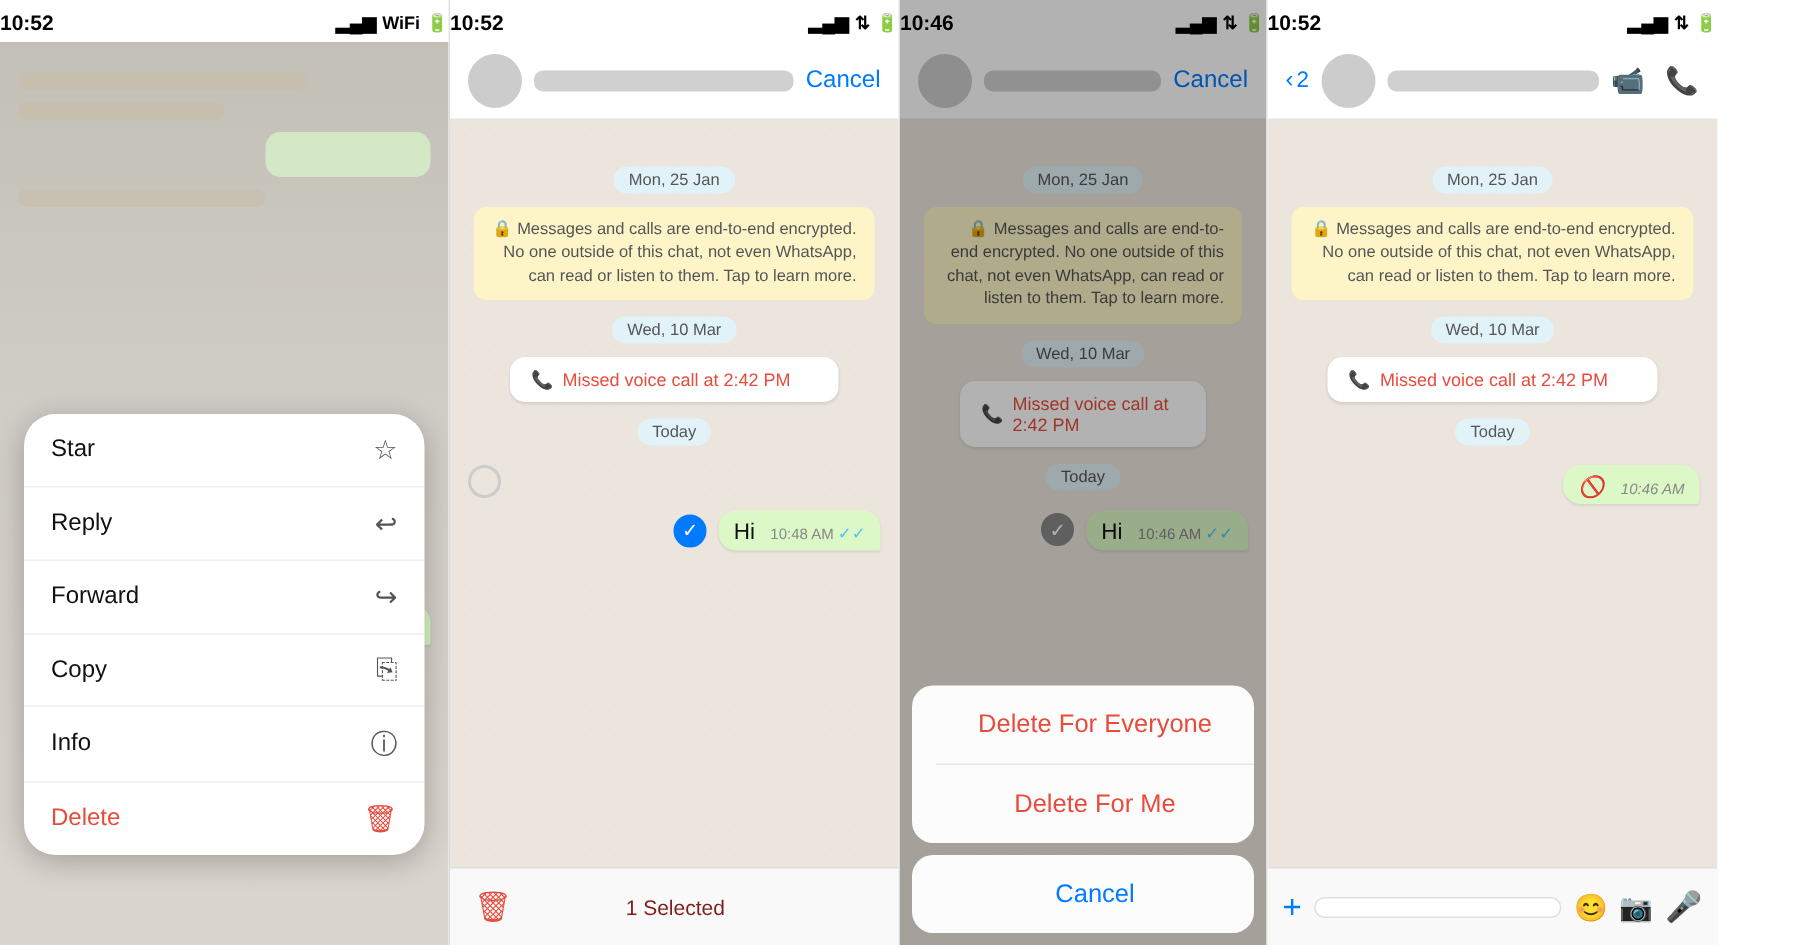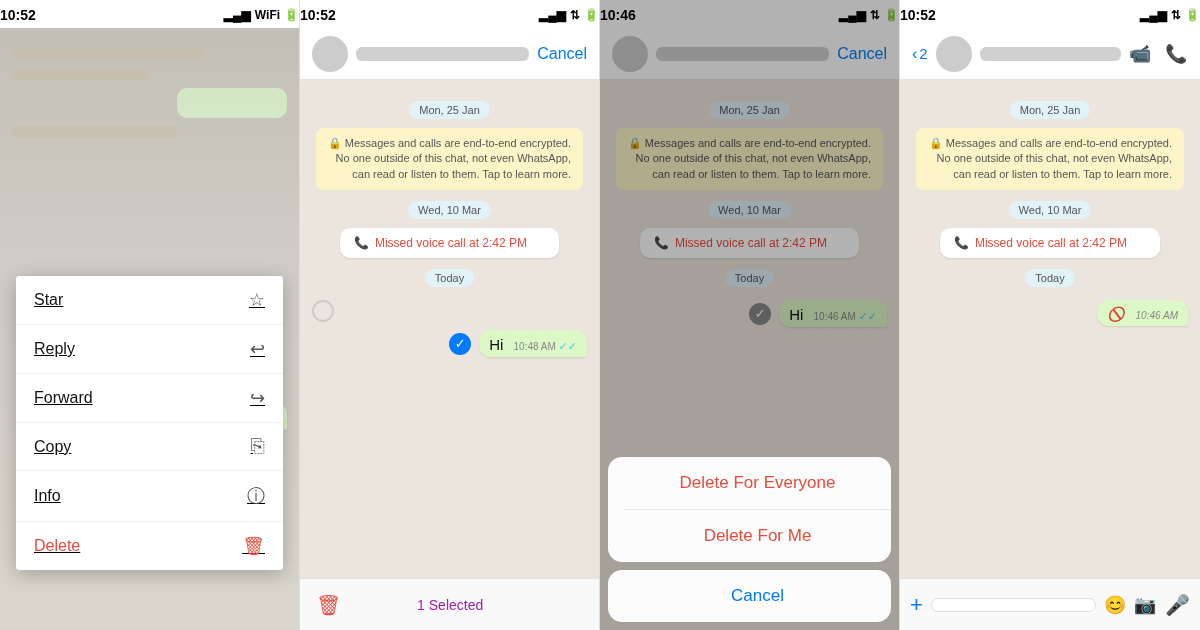--- a/index.html
+++ b/index.html
@@ -17,21 +17,21 @@
     .panel {
       position: relative;
       height: 630px;
       overflow: hidden;
       border-right: 1px solid #ddd;
     }
 
     
     .panel-1 { width: 300px; }
     .panel-2 { width: 300px; }
-    .panel-3 { width: 300px; }
+    .panel-3 { width: 245px; }
     .panel-4 { width: 300px; border-right: none; }
 
     
     .status-bar {
       display: flex;
       justify-content: space-between;
       align-items: center;
       padding: 6px 0 4px;
       background: #fff;
       font-size: 12px;
@@ -189,25 +189,24 @@
     .context-menu-wrapper {
       position: absolute;
       top: 0; left: 0; right: 0; bottom: 0;
       display: flex;
       flex-direction: column;
       justify-content: flex-end;
       padding-bottom: 60px;
     }
     .context-menu {
       background: #fff;
-      border-radius: 3px;
+      border-radius: 21px;
       margin: 0 16px;
       overflow: hidden;
       box-shadow: 0 4px 20px rgba(0,0,0,0.25);
-      text-decoration: underline;
     }
     .context-item {
       display: flex;
       align-items: center;
       justify-content: space-between;
       padding: 13px 18px;
       font-size: 16px;
       color: #111;
       border-bottom: 1px solid #f0f0f0;
       cursor: pointer;
@@ -224,21 +223,21 @@
       background: #f9f9f9;
       border-top: 1px solid #e0e0e0;
       display: flex;
       align-items: center;
       justify-content: space-between;
       padding: 10px 16px;
       height: 52px;
     }
     .bottom-bar .selected-count {
       font-size: 14px;
-      color: #a21caf;
+      color: #7f1d1d;
       font-weight: 500;
     }
     .bottom-bar .trash-icon { font-size: 20px; color: #e74c3c; }
 
     
     .action-sheet-overlay {
       position: absolute;
       bottom: 0; left: 0; right: 0;
       background: rgba(0,0,0,0.3);
       top: 0;
@@ -298,21 +297,21 @@
     .input-bar .mic-btn { font-size: 20px; color: #007aff; }
     .input-bar .cam-btn { font-size: 18px; color: #007aff; }
     .input-bar .sticker-btn { font-size: 18px; color: #007aff; }
 
     .chat-content {
       height: calc(100% - 80px);
       overflow: hidden;
       background-color: #ece5dd;
       background-image: radial-gradient(circle, rgba(200,200,200,0.12) 1px, transparent 1px);
       background-size: 20px 20px;
-      padding: 10px 0;
+      padding: 20px 0;
     }
 
     
     .panel1-content {
       position: absolute;
       top: 28px;
       left: 0; right: 0;
       bottom: 0;
     }
   </style>

